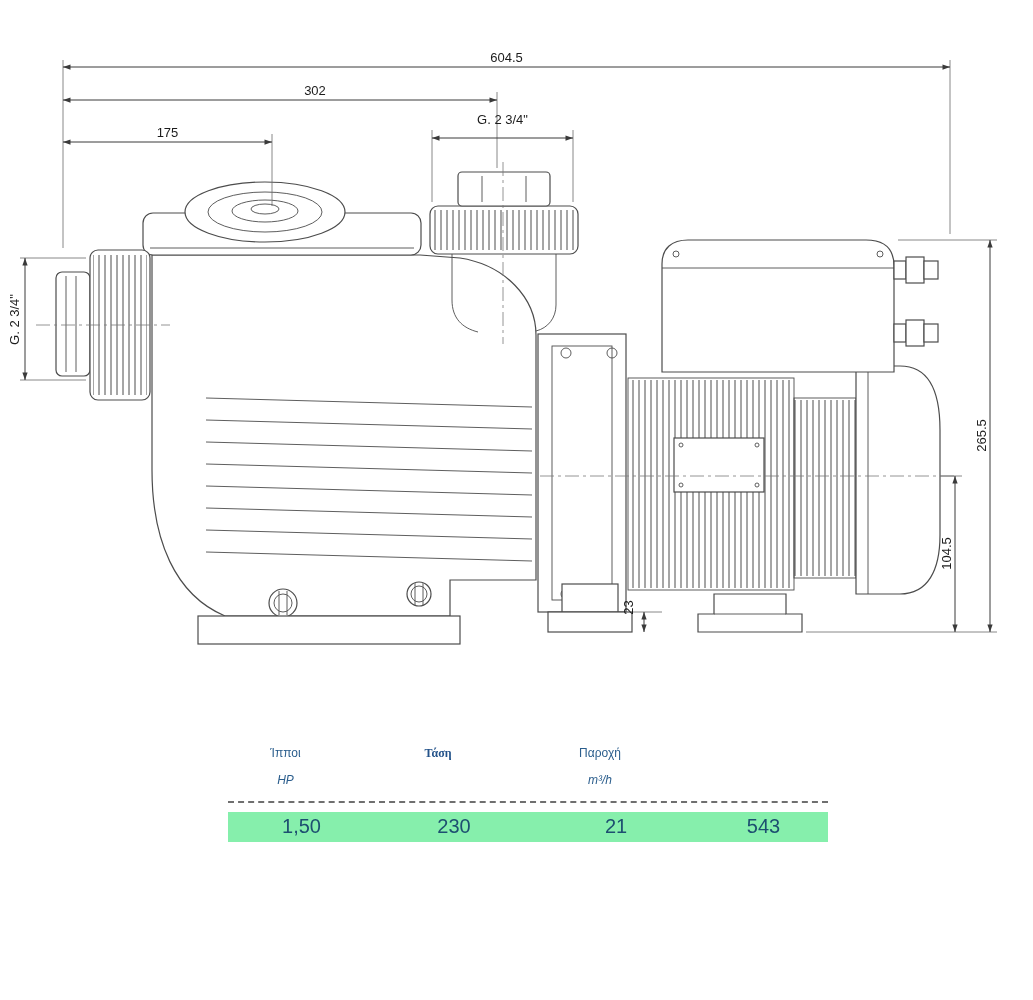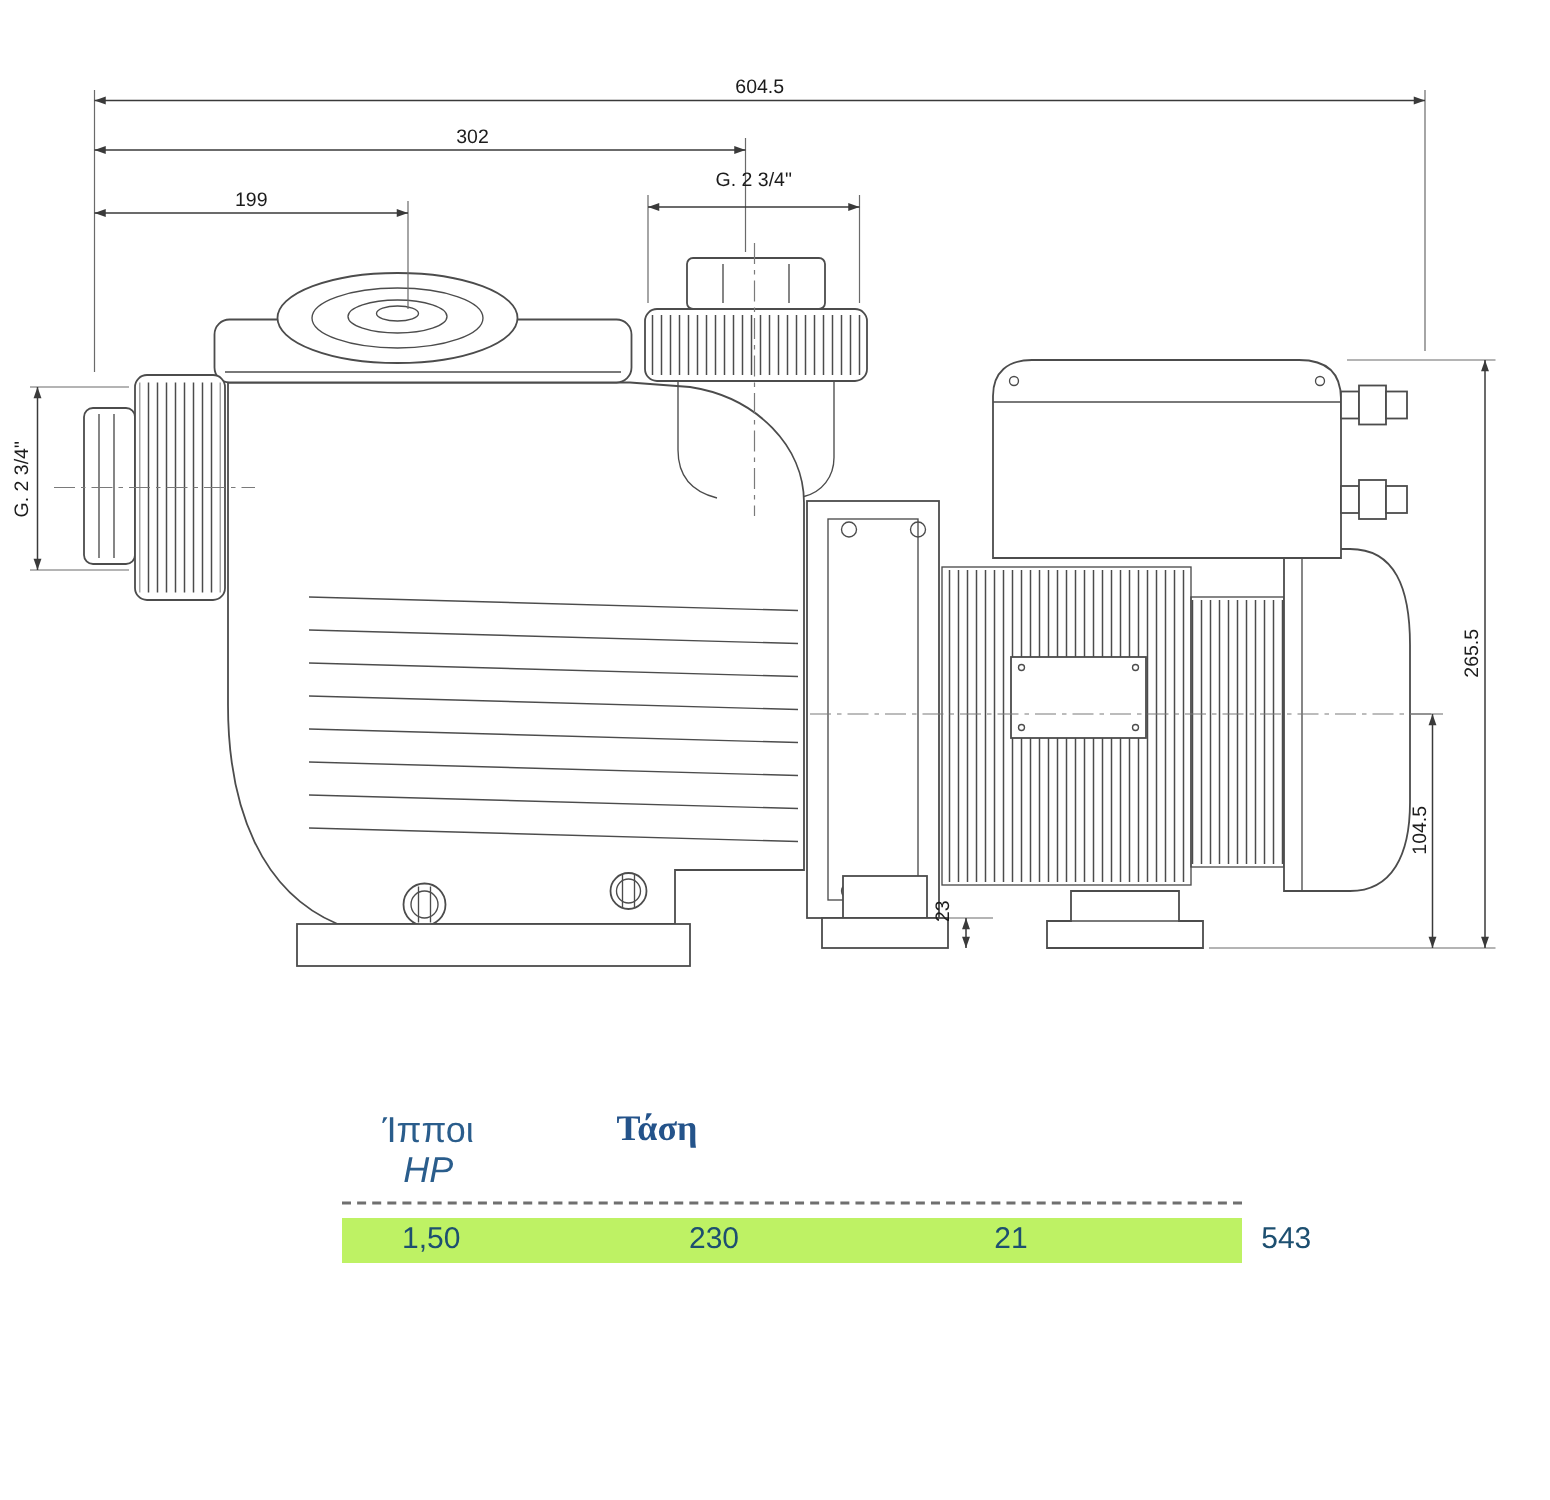--- a/index.html
+++ b/index.html
@@ -11,25 +11,25 @@
   .dimline{stroke:#3a3a3a;stroke-width:1;fill:none;}
   .extline{stroke:#6a6a6a;stroke-width:0.8;fill:none;}
   .cline{stroke:#7a7a7a;stroke-width:0.8;fill:none;stroke-dasharray:14 4 3 4;}
   .dim-label{position:absolute;font-size:13px;color:#1c1c1c;text-align:center;width:90px;}
   .rot{transform:rotate(-90deg);}
   .wide{width:887px;} .w302{width:434px;} .w152{width:209px;} .wg{width:141px;}
 
   
   .spec{position:absolute;left:228px;top:740px;width:600px;}
   .hdr,.valrow{display:grid;grid-template-columns:115px 190px 134px 161px;}
-  .hcell{text-align:center;color:#2a5d8c;font-size:24px;line-height:27px;}
+  .hcell{text-align:center;color:#2a5d8c;font-size:12px;line-height:27px;}
   .hcell .l2{display:block;font-style:italic;}
   .serif{font-family:"Liberation Serif",serif;font-weight:700;color:#24538a;}
   .sep{border-top:2px dashed #6f6f6f;margin-top:7px;}
-  .valrow{background:#bef264;margin-top:9px;padding:3px 0 4px 2px;gap:36px;}
+  .valrow{background:#86efac;margin-top:9px;padding:3px 0 4px 16px;}
   .vcell{text-align:center;color:#1d4f70;font-size:20px;}
 </style>
 </head>
 <body>
 
 <div id="page">
 
   <svg width="1033" height="700" viewBox="0 0 1033 700">
     <defs>
       <marker id="arr" viewBox="0 0 12 12" refX="11" refY="6" markerWidth="9" markerHeight="9" orient="auto-start-reverse">
@@ -170,40 +170,44 @@
       <path class="dimline" marker-start="url(#arr)" marker-end="url(#arr)" d="M990,240 L990,632"></path>
       <path class="dimline" marker-start="url(#arr)" marker-end="url(#arr)" d="M955,476 L955,632"></path>
       <path class="dimline" marker-start="url(#arr)" marker-end="url(#arr)" d="M644,612 L644,632"></path>
     </g>
   </svg>
 
   <div class="dim-label wide" style="left:63px;top:50px;">604.5</div>
 
   <div class="dim-label w302" style="left:63px;top:83px;padding-left:35px;">302</div>
 
-  <div class="dim-label w152" style="left:63px;top:125px;">199</div>
+  <div class="dim-label w152" style="left:63px;top:125px;">175</div>
 
   <div class="dim-label wg" style="left:432px;top:112px;">G. 2 3/4"</div>
 
   <div class="dim-label rot" style="left:-31px;top:312px;">G. 2 3/4"</div>
 
   <div class="dim-label rot" style="left:936px;top:428px;">265.5</div>
 
   <div class="dim-label rot" style="left:901px;top:546px;">104.5</div>
 
   <div class="dim-label rot" style="left:583px;top:600px;">23</div>
 
   <div class="spec">
     <div class="hdr">
       <div class="hcell">
         <span>Ίπποι</span>
         <span class="l2">HP</span>
       </div>
       <div class="hcell serif">
         <span>Τάση</span>
+      </div>
+      <div class="hcell">
+        <span>Παροχή</span>
+        <span class="l2">m³/h</span>
       </div>
     </div>
     <div class="sep"></div>
     <div class="valrow">
       <div class="vcell">1,50</div>
       <div class="vcell">230</div>
       <div class="vcell">21</div>
       <div class="vcell">543</div>
     </div>
   </div>

